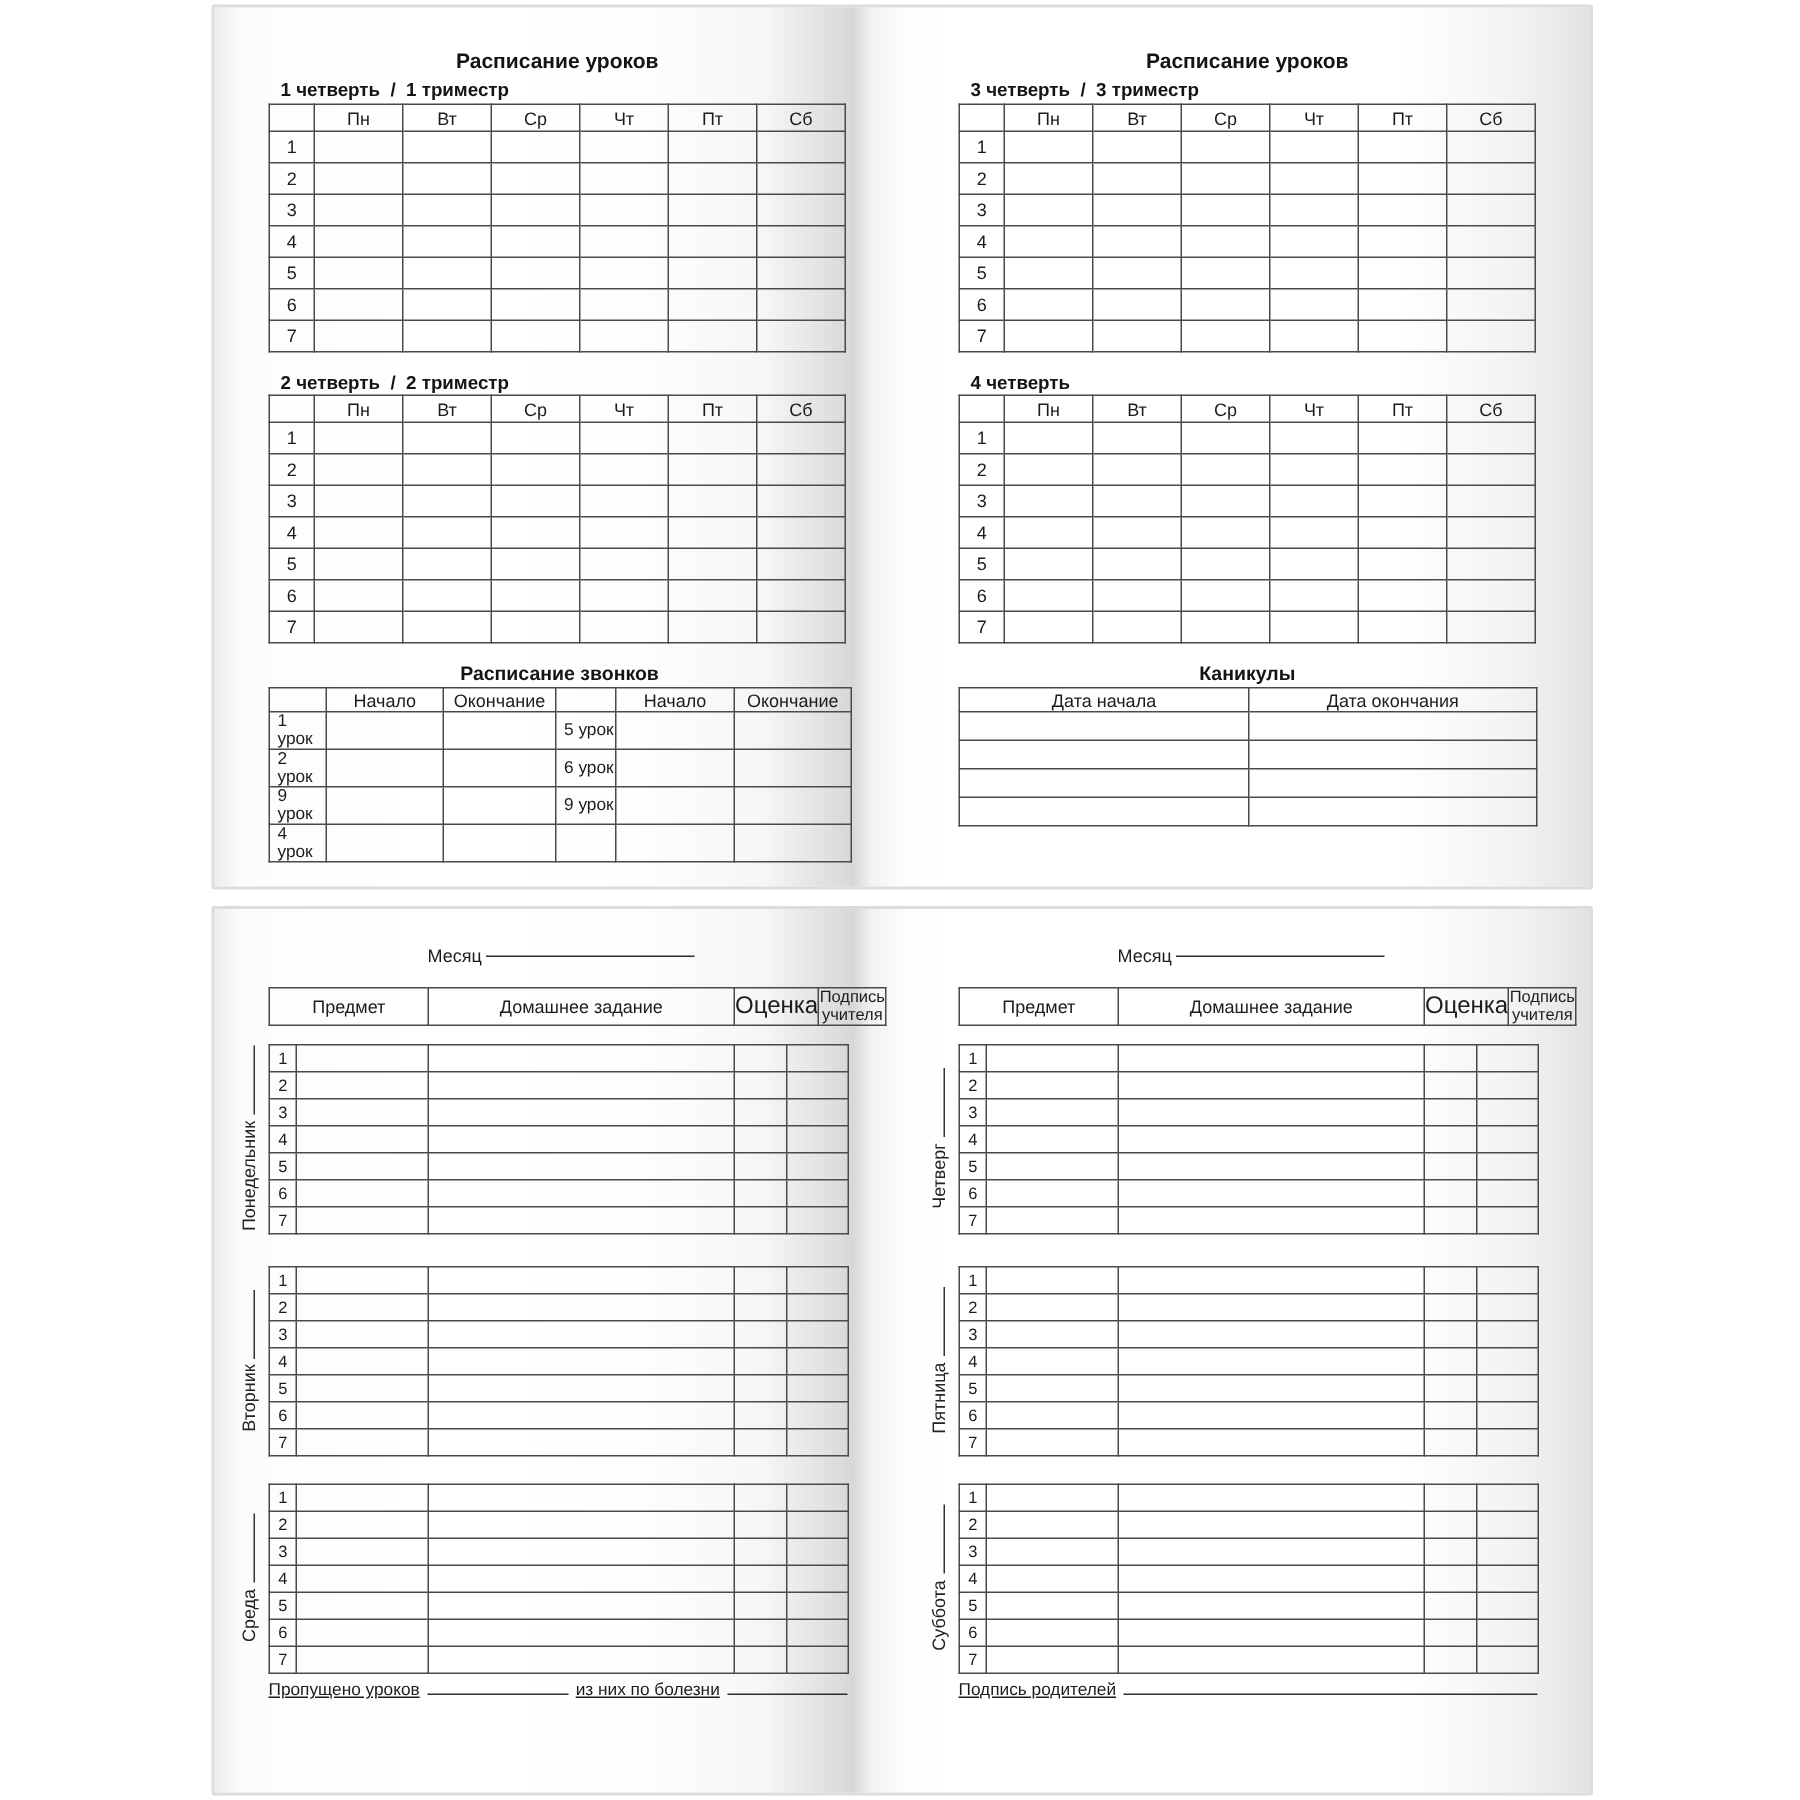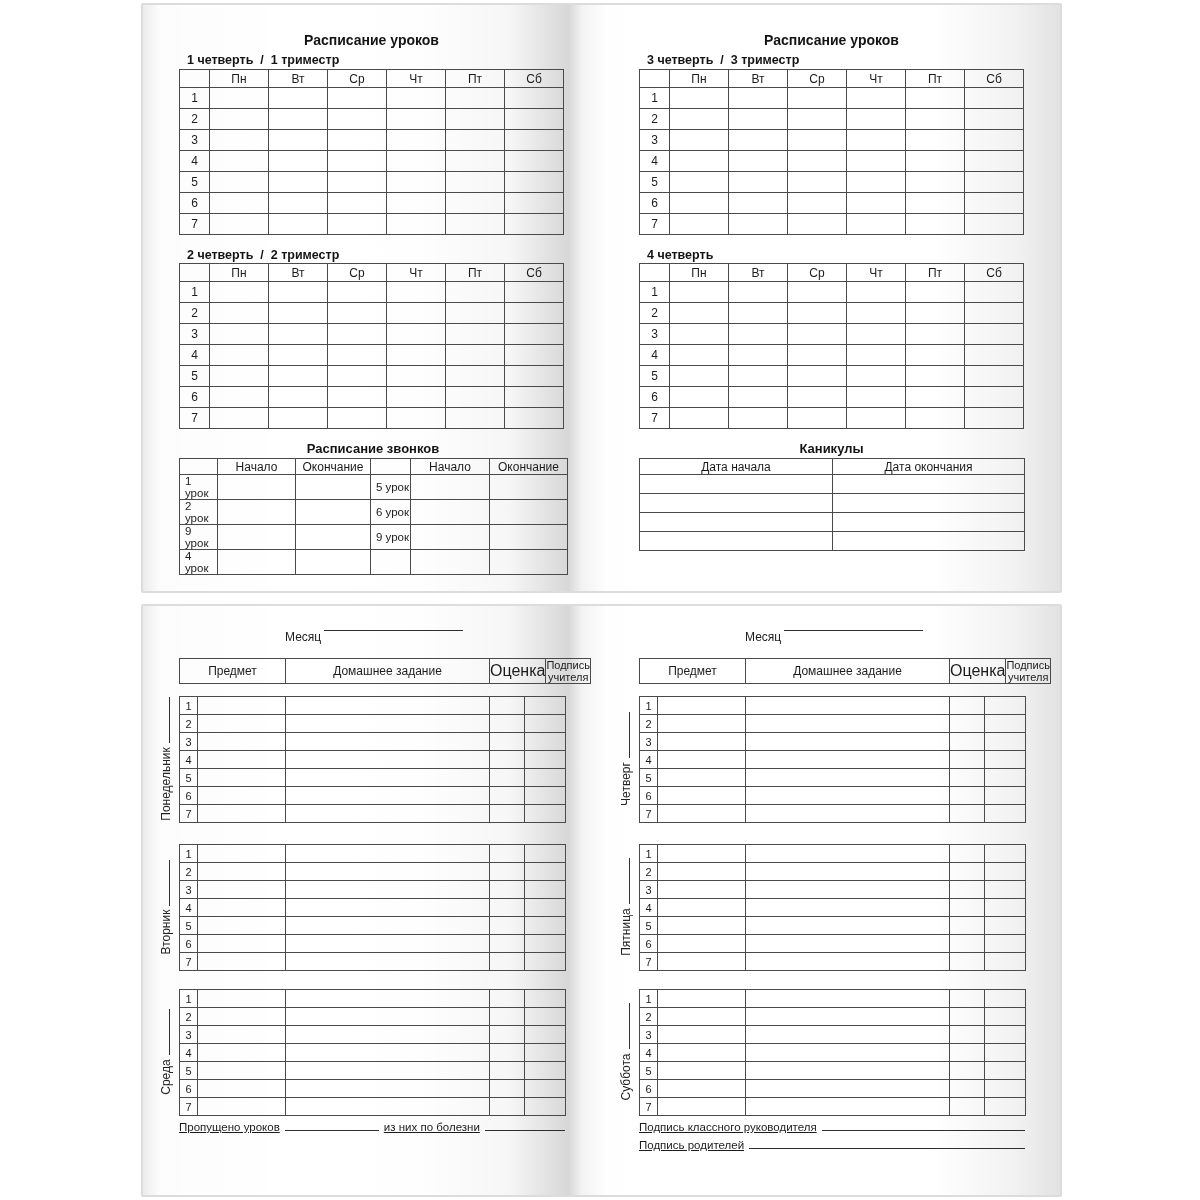--- a/index.html
+++ b/index.html
@@ -28,21 +28,21 @@
   .grid{position:absolute;border-collapse:collapse;table-layout:fixed;font-size:12px;color:#1c1c1c;border:1.5px solid #3e3e3e;}
   .grid th,.grid td{border:1px solid #4a4a4a;padding:0;text-align:center;vertical-align:middle;font-weight:normal;overflow:hidden;}
   .sched th{height:17px;}
   .sched td{height:20px;}
   .bells th{height:15px;}
   .bells td{height:18px;}
   .bells td.lbl{text-align:left;padding-left:5px;font-size:11.5px;}
   .hol th{height:15px;}
   .hol td{height:18px;}
 
-  .month{position:absolute;display:flex;align-items:flex-start;gap:3px;font-size:12px;}
+  .month{position:absolute;display:flex;align-items:center;gap:3px;font-size:12px;}
   .mline{display:inline-block;border-bottom:1.5px solid #2e2e2e;}
 
   .hdr4 th{height:22px;}
   .hdr4 th.small{font-size:16px;}
   .hdr4 th.xsmall{font-size:11px;line-height:1.1;}
   .blk td{height:17px;font-size:11px;}
 
   .day-label{
     position:absolute;width:126px;height:16px;transform:rotate(-90deg);
     display:flex;align-items:baseline;justify-content:center;gap:4px;
@@ -938,21 +938,17 @@
           <td></td>
           <td></td>
           <td></td>
           <td></td>
         </tr>
   </tbody>
     </table>
 
   <div class="footer" style="left:496px;top:515px;width:386px">
     <div class="frow">
-      <span>Подпись классного руководителя</span>
-      <span class="fl grow"></span>
-    </div>
-    <div class="frow">
       <span>Подпись родителей</span>
       <span class="fl grow"></span>
     </div>
   </div>
 </div>
 
 </body></html>

